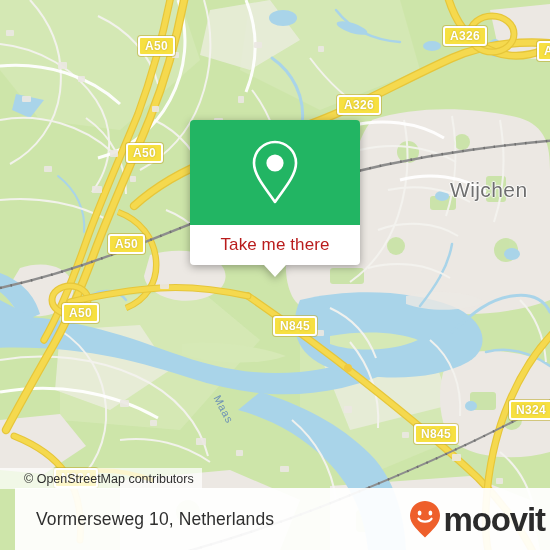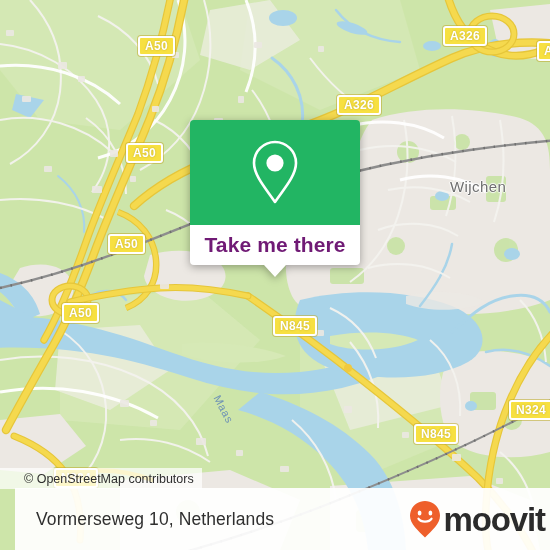--- a/index.html
+++ b/index.html
@@ -20,21 +20,21 @@
     position: absolute;
     left: 0; top: 0;
     width: 550px; height: 550px;
   }
   #map-svg { display: block; width: 550px; height: 550px; }
 
   
   .city-label {
     position: absolute;
     font-family: "Liberation Sans", sans-serif;
-    font-size: 15px;
+    font-size: 21px;
     color: #6f6f6f;
     letter-spacing: .4px;
     white-space: nowrap;
     text-shadow:
       1px 0 1px rgba(255,255,255,.95), -1px 0 1px rgba(255,255,255,.95),
       0 1px 1px rgba(255,255,255,.95), 0 -1px 1px rgba(255,255,255,.95);
   }
   .river-label {
     position: absolute;
     font-family: "Liberation Sans", sans-serif;
@@ -85,24 +85,23 @@
     background: #ffffff;
     height: 40px;
     border-radius: 0 0 4px 4px;
     display: flex;
     align-items: center;
     justify-content: center;
     position: relative;
   }
   #callout-label {
     font-family: "Liberation Sans", sans-serif;
-    font-size: 21px;
-    color: #701a75;
+    font-size: 17px;
+    color: #b91c1c;
     letter-spacing: .1px;
-    font-weight: bold;
   }
   #callout-tail {
     position: absolute;
     left: 50%;
     margin-left: -11px;
     bottom: -12px;
     width: 0; height: 0;
     border-left: 11px solid transparent;
     border-right: 11px solid transparent;
     border-top: 12px solid #ffffff;

